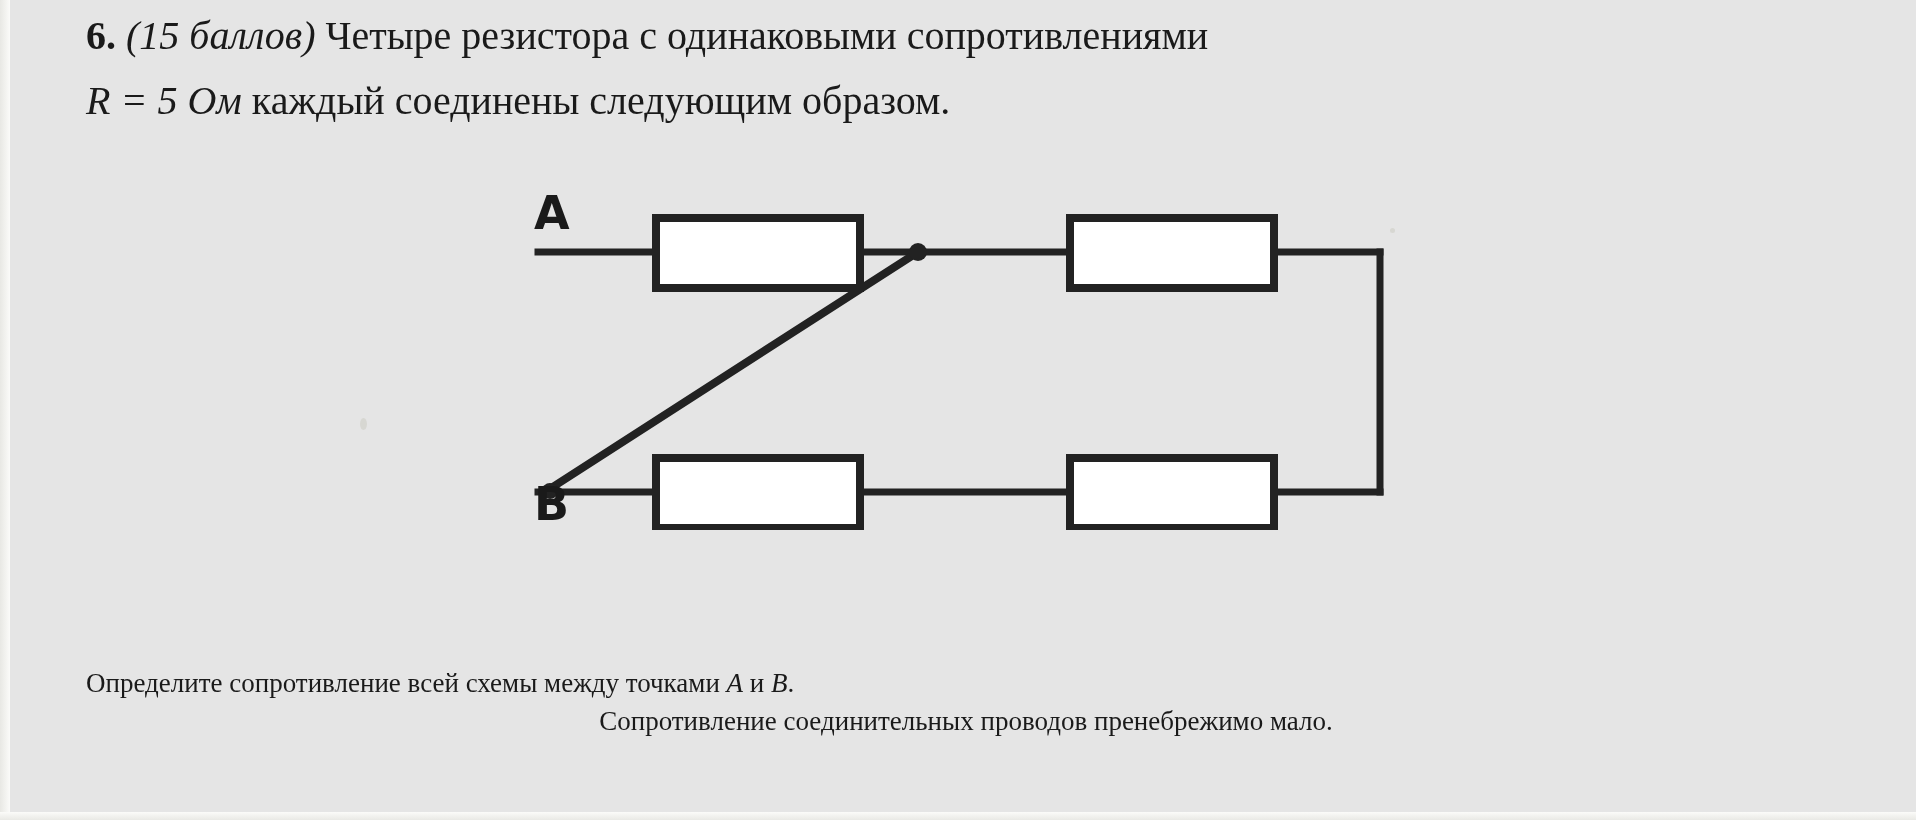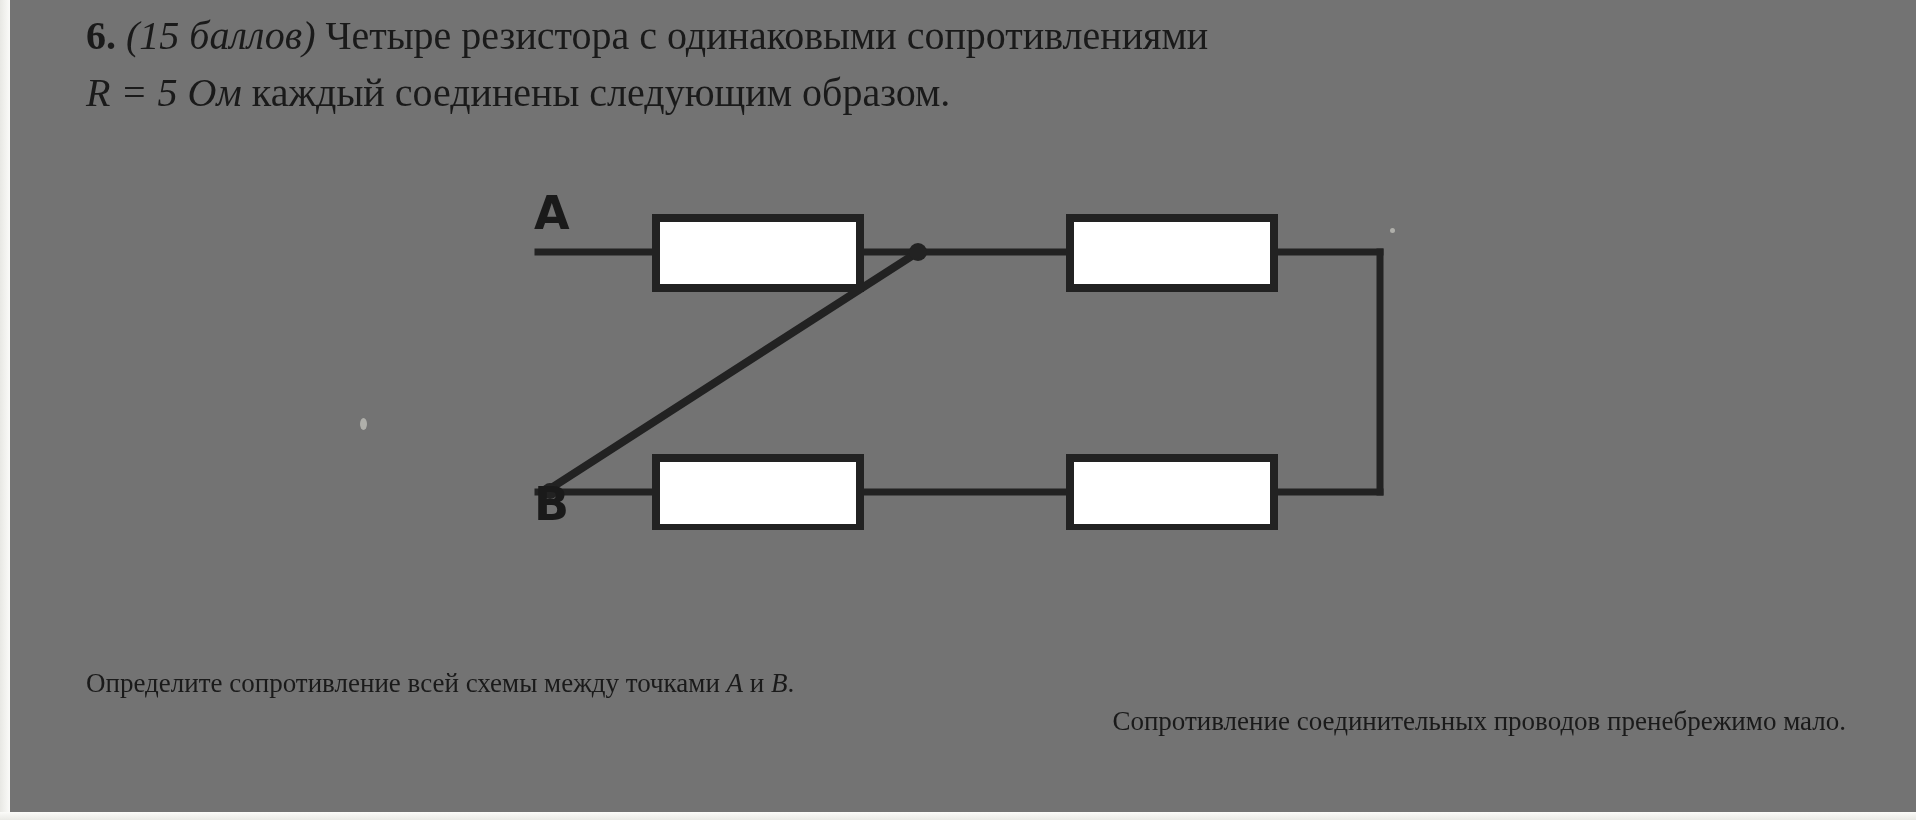--- a/index.html
+++ b/index.html
@@ -11,21 +11,21 @@
     width: 1916px;
     height: 820px;
     position: relative;
     font-family: "Liberation Serif", serif;
     color: #1a1a1a;
     overflow: hidden;
   }
   .page {
     position: absolute;
     inset: 0;
-    background: #737373;
+    background: #e5e5e5;
   }
   
   .scan-edge-left {
     position: absolute;
     left: 0; top: 0; bottom: 0;
     width: 10px;
     background: linear-gradient(to right, #e8e8e4, #fbfbf9);
   }
   .scan-edge-bottom {
     position: absolute;
@@ -46,20 +46,21 @@
   }
   .problem-text .num {
     font-weight: bold;
   }
   .problem-text .points {
     font-style: italic;
   }
   .problem-text .second-line {
     display: block;
     text-align: left;
+    margin-top: 8px;
   }
   .problem-text .resistance {
     font-style: italic;
   }
 
   .circuit-wrap {
     position: absolute;
     left: 500px;
     top: 170px;
     width: 940px;
@@ -85,21 +86,21 @@
     left: 86px;
     top: 664px;
     width: 1760px;
     font-size: 27px;
     line-height: 1.42;
     text-align: justify;
     text-justify: inter-word;
   }
   .question-text .last-line {
     display: block;
-    text-align: right;
+    text-align: center;
   }
   .question-text .pt {
     font-style: italic;
   }
   .speck {
     position: absolute;
     background: #cfcfc8;
     border-radius: 50%;
     opacity: .65;
   }

